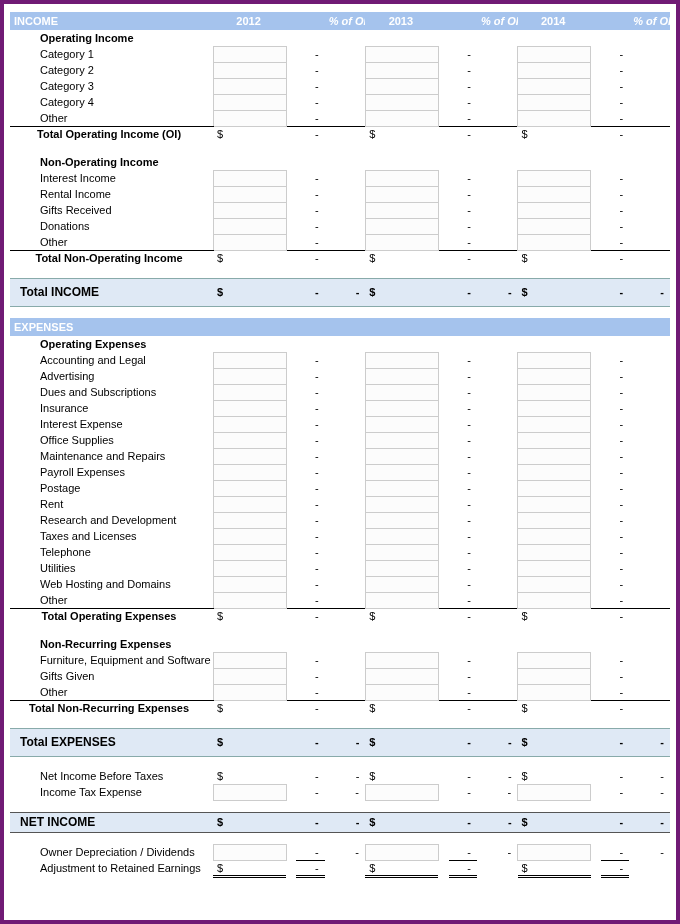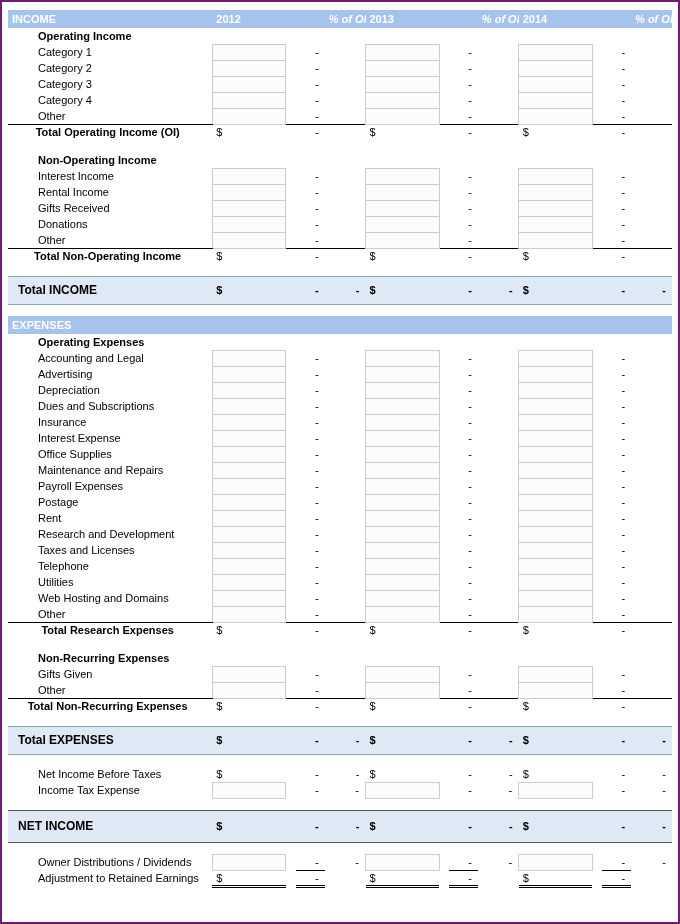--- a/index.html
+++ b/index.html
@@ -4,36 +4,36 @@
 <style>
 * { box-sizing: border-box; margin: 0; padding: 0; }
 body {
   font-family: Arial, sans-serif;
   font-size: 11px;
   background: #fff;
   width: 680px;
   color: #000;
 }
 .page {
-  border: 2px solid #701a75;
+  border: 4px solid #701a75;
   width: 680px;
   height: 924px;
   padding: 4px 6px;
   overflow: hidden;
 }
 .header { display: flex; justify-content: space-between; align-items: baseline; margin-bottom: 4px; padding: 0 2px; }
 .company { font-size: 16px; color: #444; font-weight: normal; }
 .title { font-size: 20px; color: #6b9dd6; font-weight: normal; }
 
 table { width: 100%; border-collapse: collapse; table-layout: fixed; }
 td { padding: 1px 3px; height: 16px; vertical-align: middle; white-space: nowrap; overflow: hidden; }
 
 .section-hdr { background: #a5c3ed; color: #fff; font-weight: bold; font-size: 11px; }
 .section-hdr td { height: 18px; padding: 2px 4px; }
-.section-hdr .yr { text-align: left; padding-right: 6px; }
+.section-hdr .yr { text-align: center; padding-right: 6px; }
 .section-hdr .pct { text-align: right; font-style: italic; padding-right: 4px; margin-left: 24px; }
 
 .subsec td:first-child { font-weight: bold; padding-left: 30px; }
 .line td:first-child { padding-left: 30px; }
 
 .input-cell {
   border: 1px solid #ccc;
   background: #fcfcfc;
   height: 15px;
 }
@@ -41,21 +41,21 @@
 .dash { text-align: right; padding-right: 6px; }
 .dollar { text-align: left; padding-left: 4px; }
 .subtotal td:first-child { font-weight: bold; text-align: center; padding-right: 8px; border-top: 1px solid #000; }
 .subtotal td { border-top: 1px solid #000; }
 
 .total-row { background: #dfe9f5; font-weight: bold; }
 .total-row td { height: 28px; border-top: 1px solid #8aa; border-bottom: 1px solid #8aa; }
 .total-row td:first-child { padding-left: 10px; font-size: 12px; }
 
 .net-row { background: #dfe9f5; font-weight: bold; }
-.net-row td { height: 32px; border-top: 1px solid #555; border-bottom: 1px solid #555; }
+.net-row td { height: 20px; border-top: 1px solid #555; border-bottom: 1px solid #555; }
 .net-row td:first-child { padding-left: 10px; font-size: 12px; }
 
 .spacer td { height: 12px; }
 
 .c-lbl { width: 200px; }
 .c-in  { width: 72px; }
 .c-dash{ width: 28px; }
 .c-pct { width: 40px; }
 .c-ds  { width: 10px; }
 </style>
@@ -377,35 +377,20 @@
           <td class="input-cell"></td>
           <td></td>
           <td class="dash">-</td>
           <td></td>
           <td class="input-cell"></td>
           <td></td>
           <td class="dash">-</td>
           <td></td>
         </tr>
         <tr class="line">
-          <td>Depreciation</td>
-          <td class="input-cell"></td>
-          <td></td>
-          <td class="dash">-</td>
-          <td></td>
-          <td class="input-cell"></td>
-          <td></td>
-          <td class="dash">-</td>
-          <td></td>
-          <td class="input-cell"></td>
-          <td></td>
-          <td class="dash">-</td>
-          <td></td>
-        </tr>
-        <tr class="line">
           <td>Dues and Subscriptions</td>
           <td class="input-cell"></td>
           <td></td>
           <td class="dash">-</td>
           <td></td>
           <td class="input-cell"></td>
           <td></td>
           <td class="dash">-</td>
           <td></td>
           <td class="input-cell"></td>
@@ -602,21 +587,21 @@
           <td class="input-cell"></td>
           <td></td>
           <td class="dash">-</td>
           <td></td>
           <td class="input-cell"></td>
           <td></td>
           <td class="dash">-</td>
           <td></td>
         </tr>
         <tr class="subtotal">
-          <td>Total Research Expenses</td>
+          <td>Total Operating Expenses</td>
           <td class="dollar">$</td>
           <td></td>
           <td class="dash">-</td>
           <td></td>
           <td class="dollar">$</td>
           <td></td>
           <td class="dash">-</td>
           <td></td>
           <td class="dollar">$</td>
           <td></td>
@@ -635,20 +620,35 @@
           <td></td>
           <td></td>
           <td></td>
           <td></td>
           <td></td>
           <td></td>
           <td></td>
           <td></td>
         </tr>
         <tr class="line">
+          <td>Furniture, Equipment and Software</td>
+          <td class="input-cell"></td>
+          <td></td>
+          <td class="dash">-</td>
+          <td></td>
+          <td class="input-cell"></td>
+          <td></td>
+          <td class="dash">-</td>
+          <td></td>
+          <td class="input-cell"></td>
+          <td></td>
+          <td class="dash">-</td>
+          <td></td>
+        </tr>
+        <tr class="line">
           <td>Gifts Given</td>
           <td class="input-cell"></td>
           <td></td>
           <td class="dash">-</td>
           <td></td>
           <td class="input-cell"></td>
           <td></td>
           <td class="dash">-</td>
           <td></td>
           <td class="input-cell"></td>
@@ -752,21 +752,21 @@
           <td class="dash">-</td>
           <td class="dollar">$</td>
           <td></td>
           <td class="dash">-</td>
           <td class="dash">-</td>
         </tr>
         <tr class="spacer">
           <td colspan="13"></td>
         </tr>
         <tr class="line">
-          <td>Owner Distributions / Dividends</td>
+          <td>Owner Depreciation / Dividends</td>
           <td class="input-cell"></td>
           <td></td>
           <td class="dash">-</td>
           <td class="dash">-</td>
           <td class="input-cell"></td>
           <td></td>
           <td class="dash">-</td>
           <td class="dash">-</td>
           <td class="input-cell"></td>
           <td></td>

